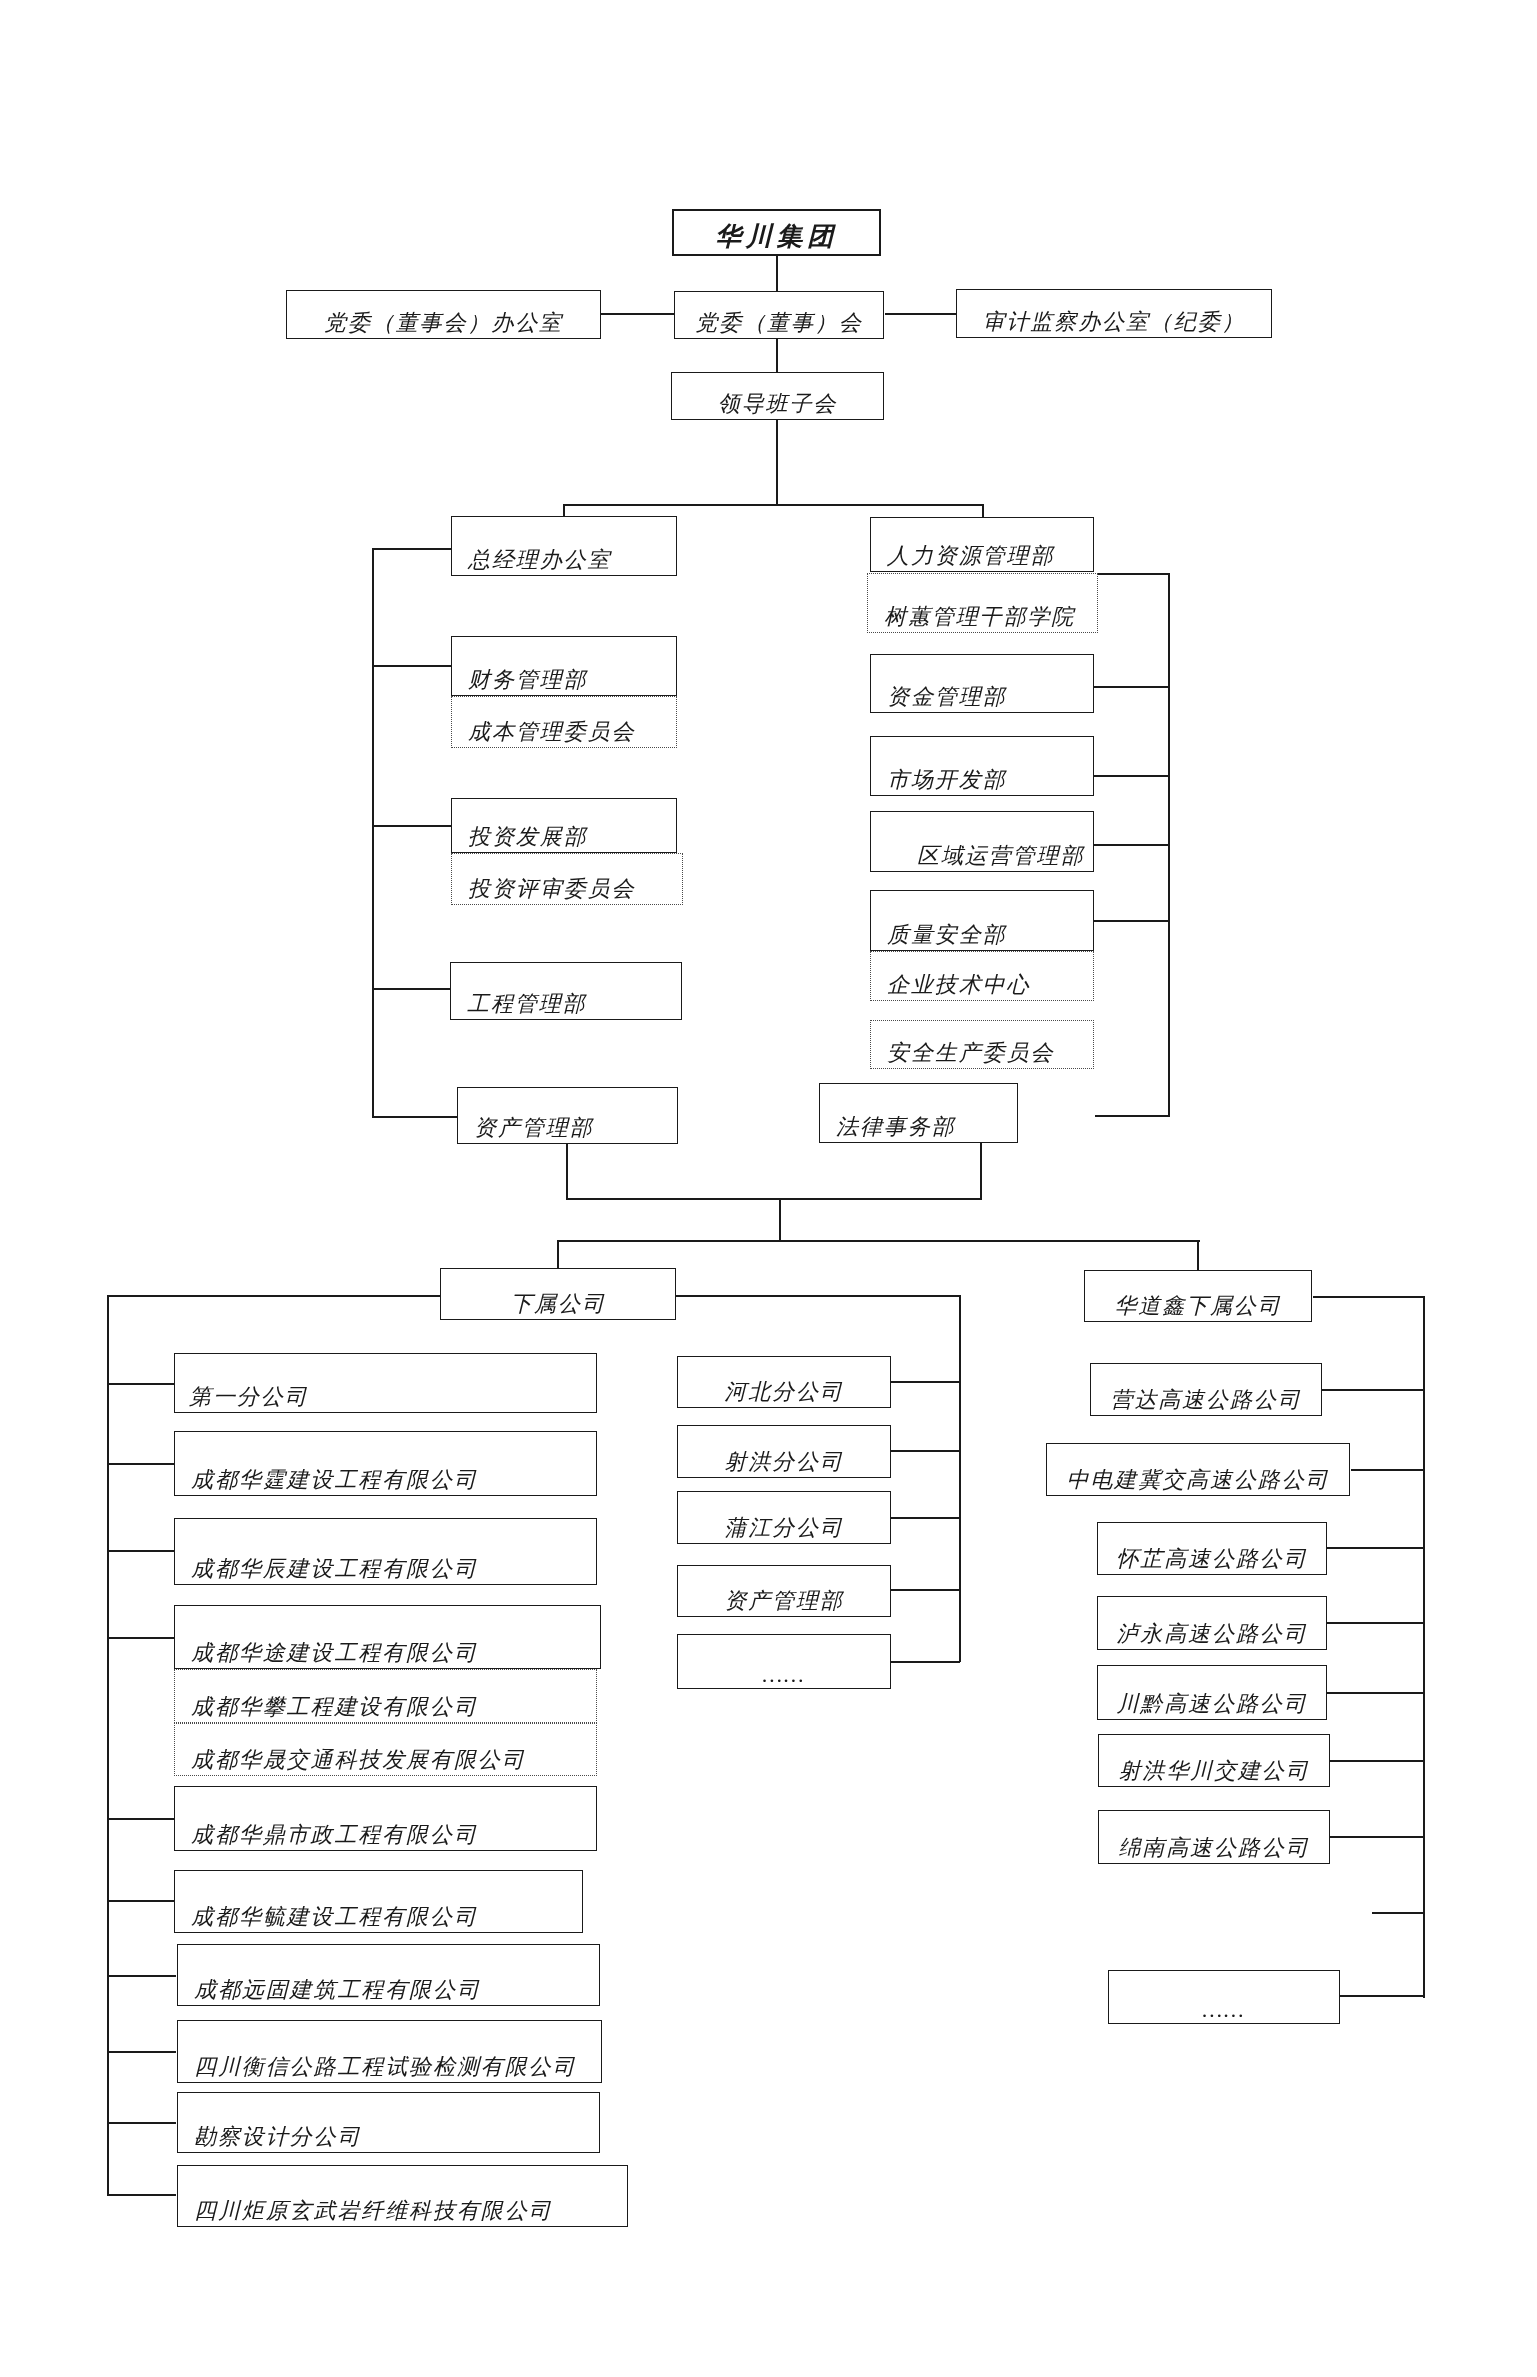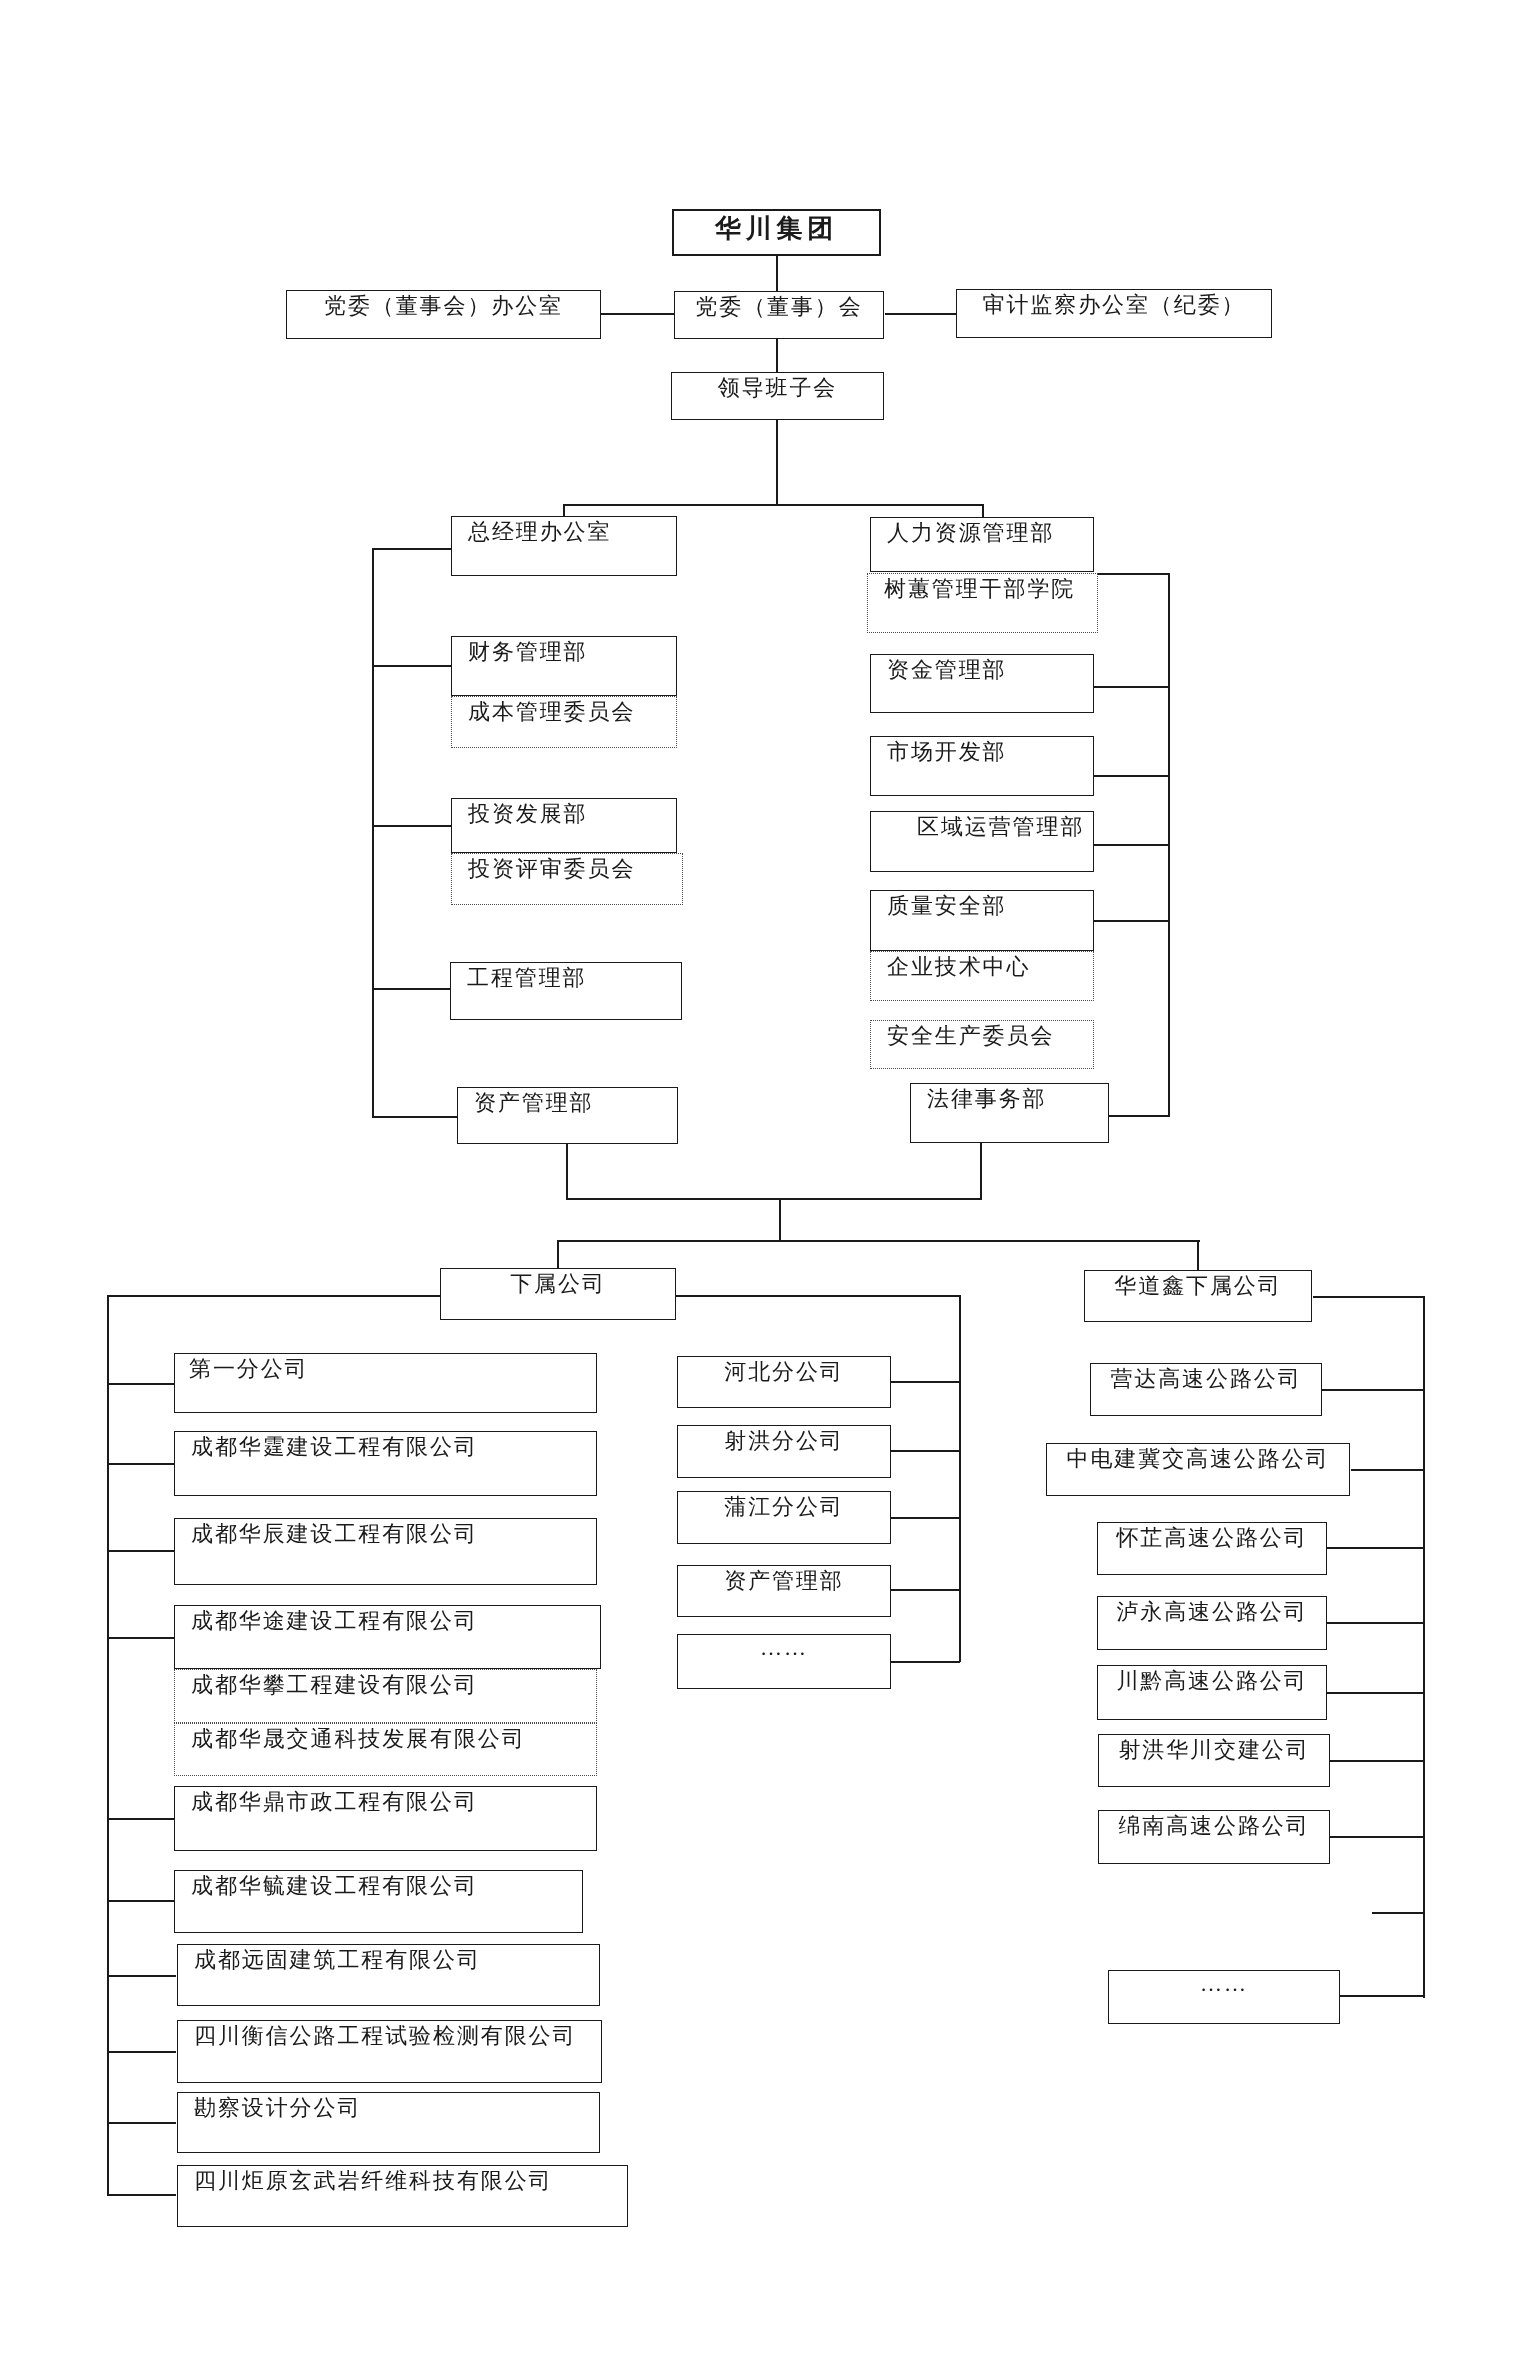--- a/index.html
+++ b/index.html
@@ -14,27 +14,28 @@
     height: 2378px;
     background: #ffffff;
     overflow: hidden;
   }
   .box {
     position: absolute;
     box-sizing: border-box;
     border: 1.9px solid #1a1a1a;
     background: #ffffff;
     display: flex;
-    align-items: flex-start;
+    align-items: flex-end;
     justify-content: center;
     font-size: 22px;
     letter-spacing: 1.9px;
     color: #1a1a1a;
     z-index: 2;
     white-space: nowrap;
+    font-style: italic;
   }
   .box.left {
     justify-content: flex-start;
     padding-left: 16px;
   }
   .box.dashed {
     border: 1.9px dotted #4a4a4a;
   }
   .box.title {
     font-weight: bold;
@@ -163,21 +164,21 @@
     </div>
     <div class="box solid left" style="left: 870px; top: 890px; width: 224px; height: 61px;">
       <span>质量安全部</span>
     </div>
     <div class="box dashed left" style="left: 870px; top: 951px; width: 224px; height: 50px;">
       <span>企业技术中心</span>
     </div>
     <div class="box dashed left" style="left: 870px; top: 1020px; width: 224px; height: 49px;">
       <span>安全生产委员会</span>
     </div>
-    <div class="box solid left" style="left: 910px; top: 1083px; width: 199px; height: 60px;">
+    <div class="box solid left" style="left: 819px; top: 1083px; width: 199px; height: 60px;">
       <span>法律事务部</span>
     </div>
     <div class="box solid" style="left: 440px; top: 1268px; width: 236px; height: 52px;">
       <span>下属公司</span>
     </div>
     <div class="box solid" style="left: 1084px; top: 1270px; width: 228px; height: 52px;">
       <span>华道鑫下属公司</span>
     </div>
     <div class="box solid left" style="left: 174px; top: 1353px; width: 423px; height: 60px; padding-left: 14px;">
       <span>第一分公司</span>

